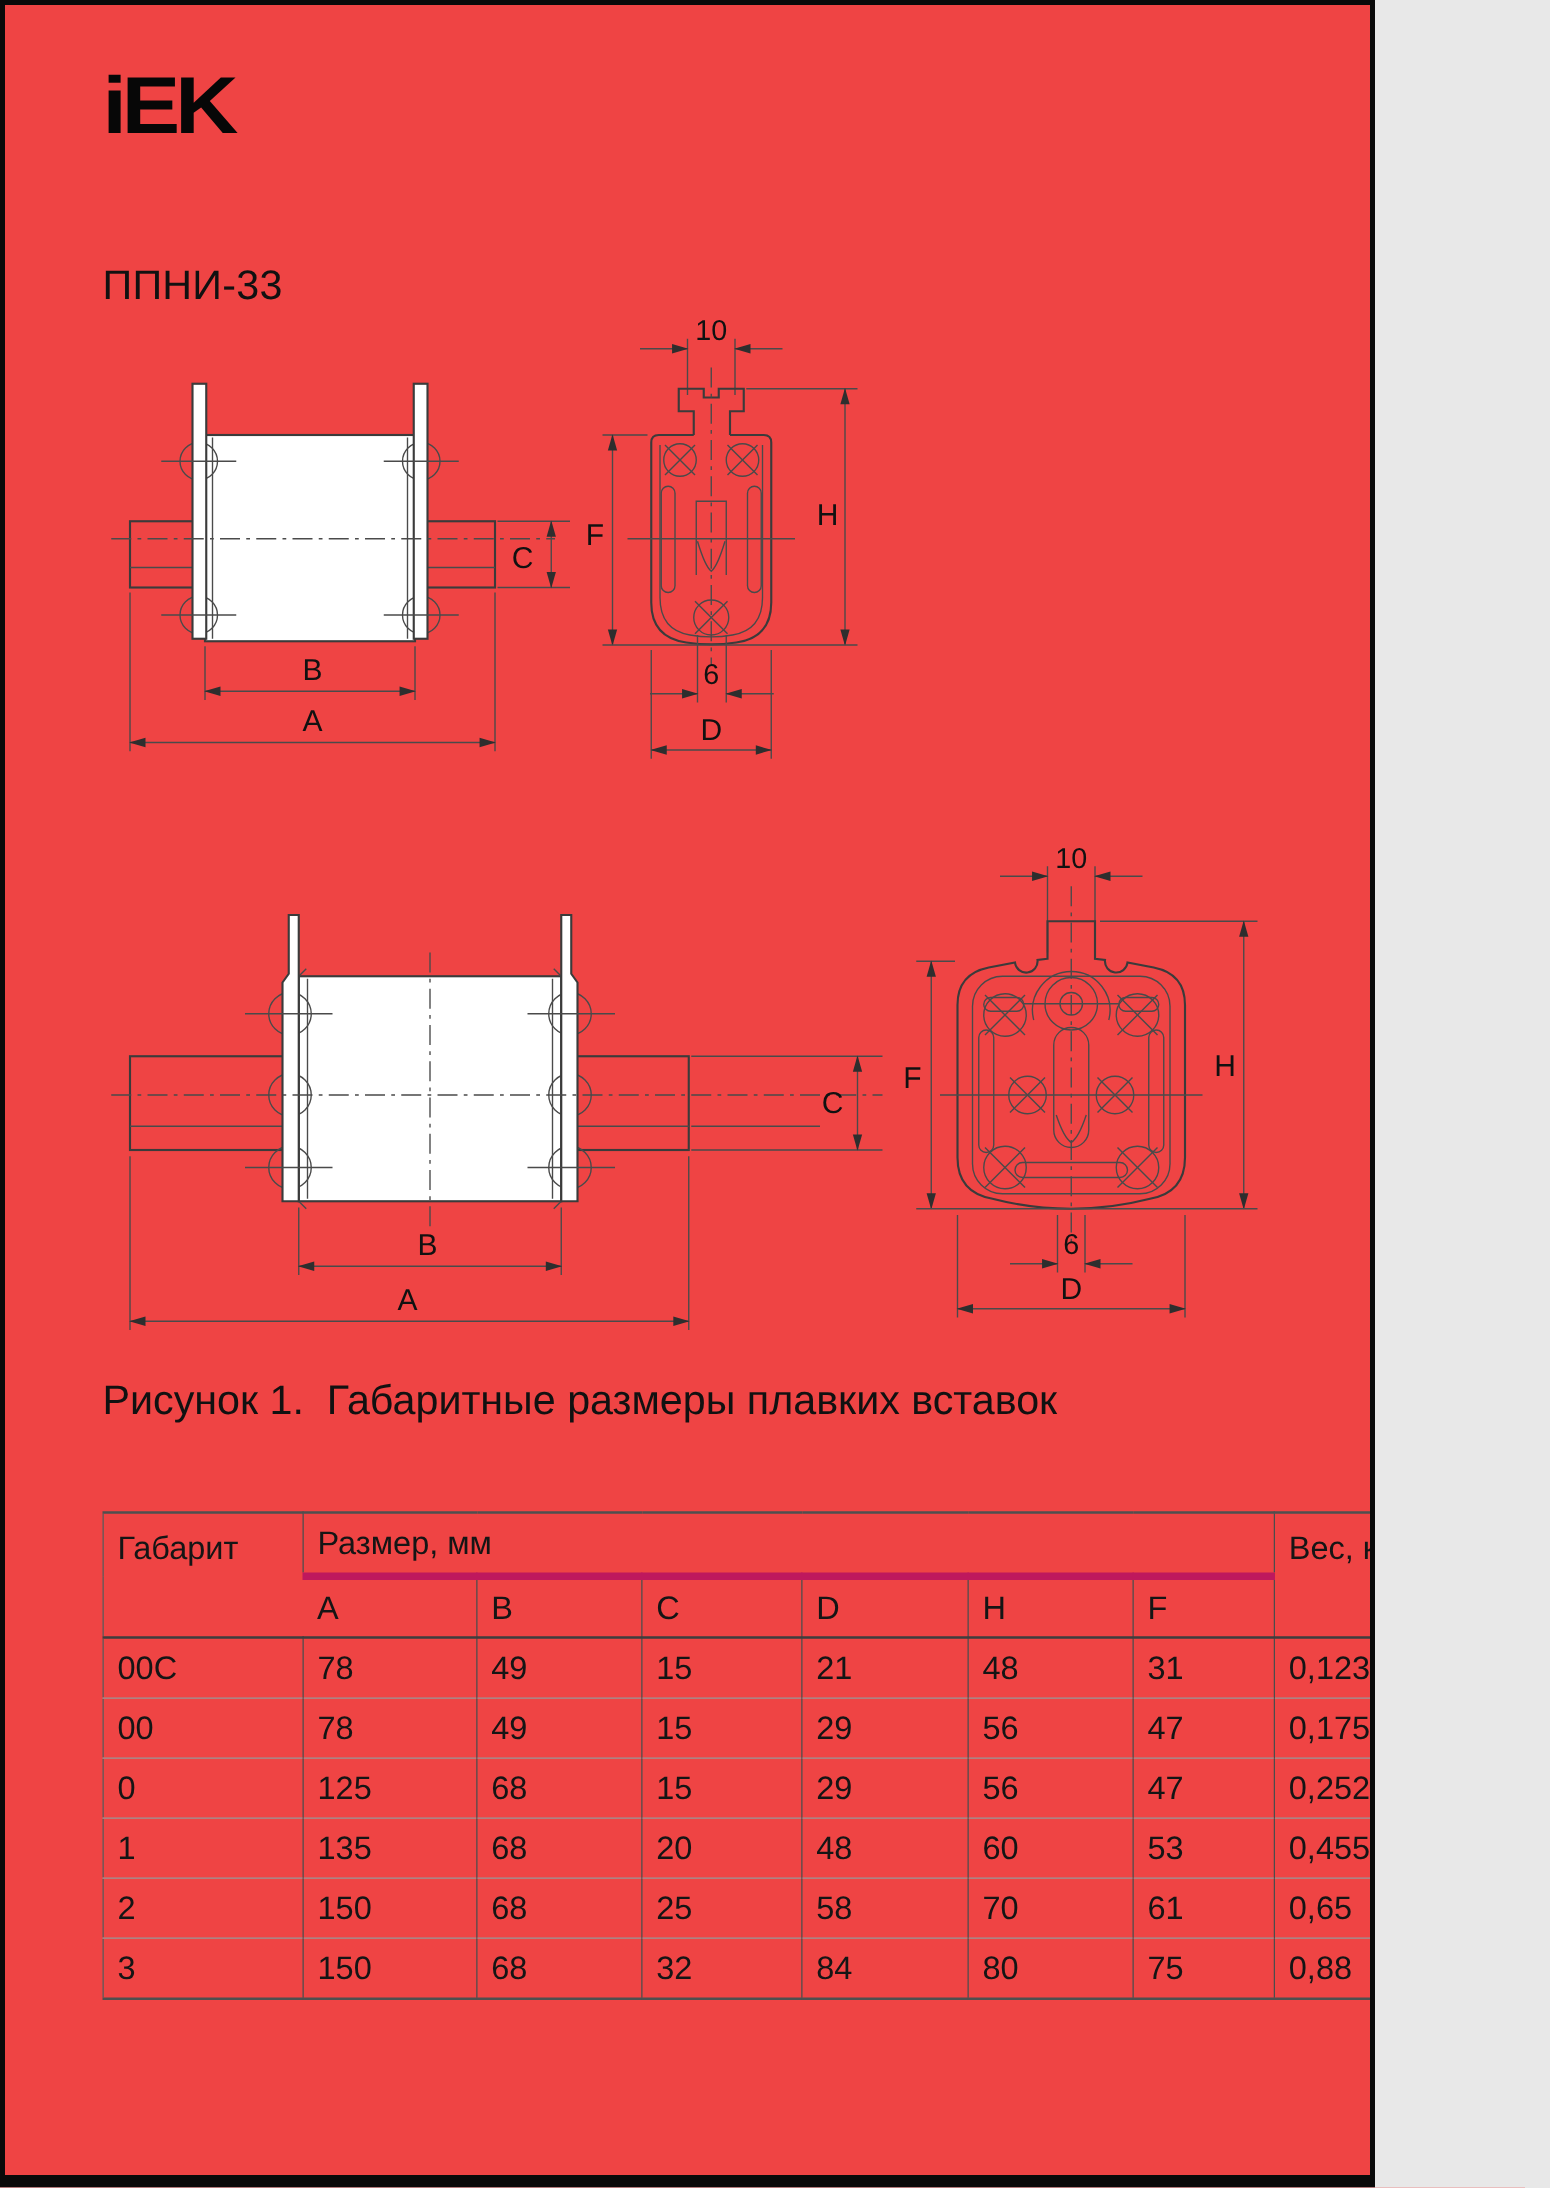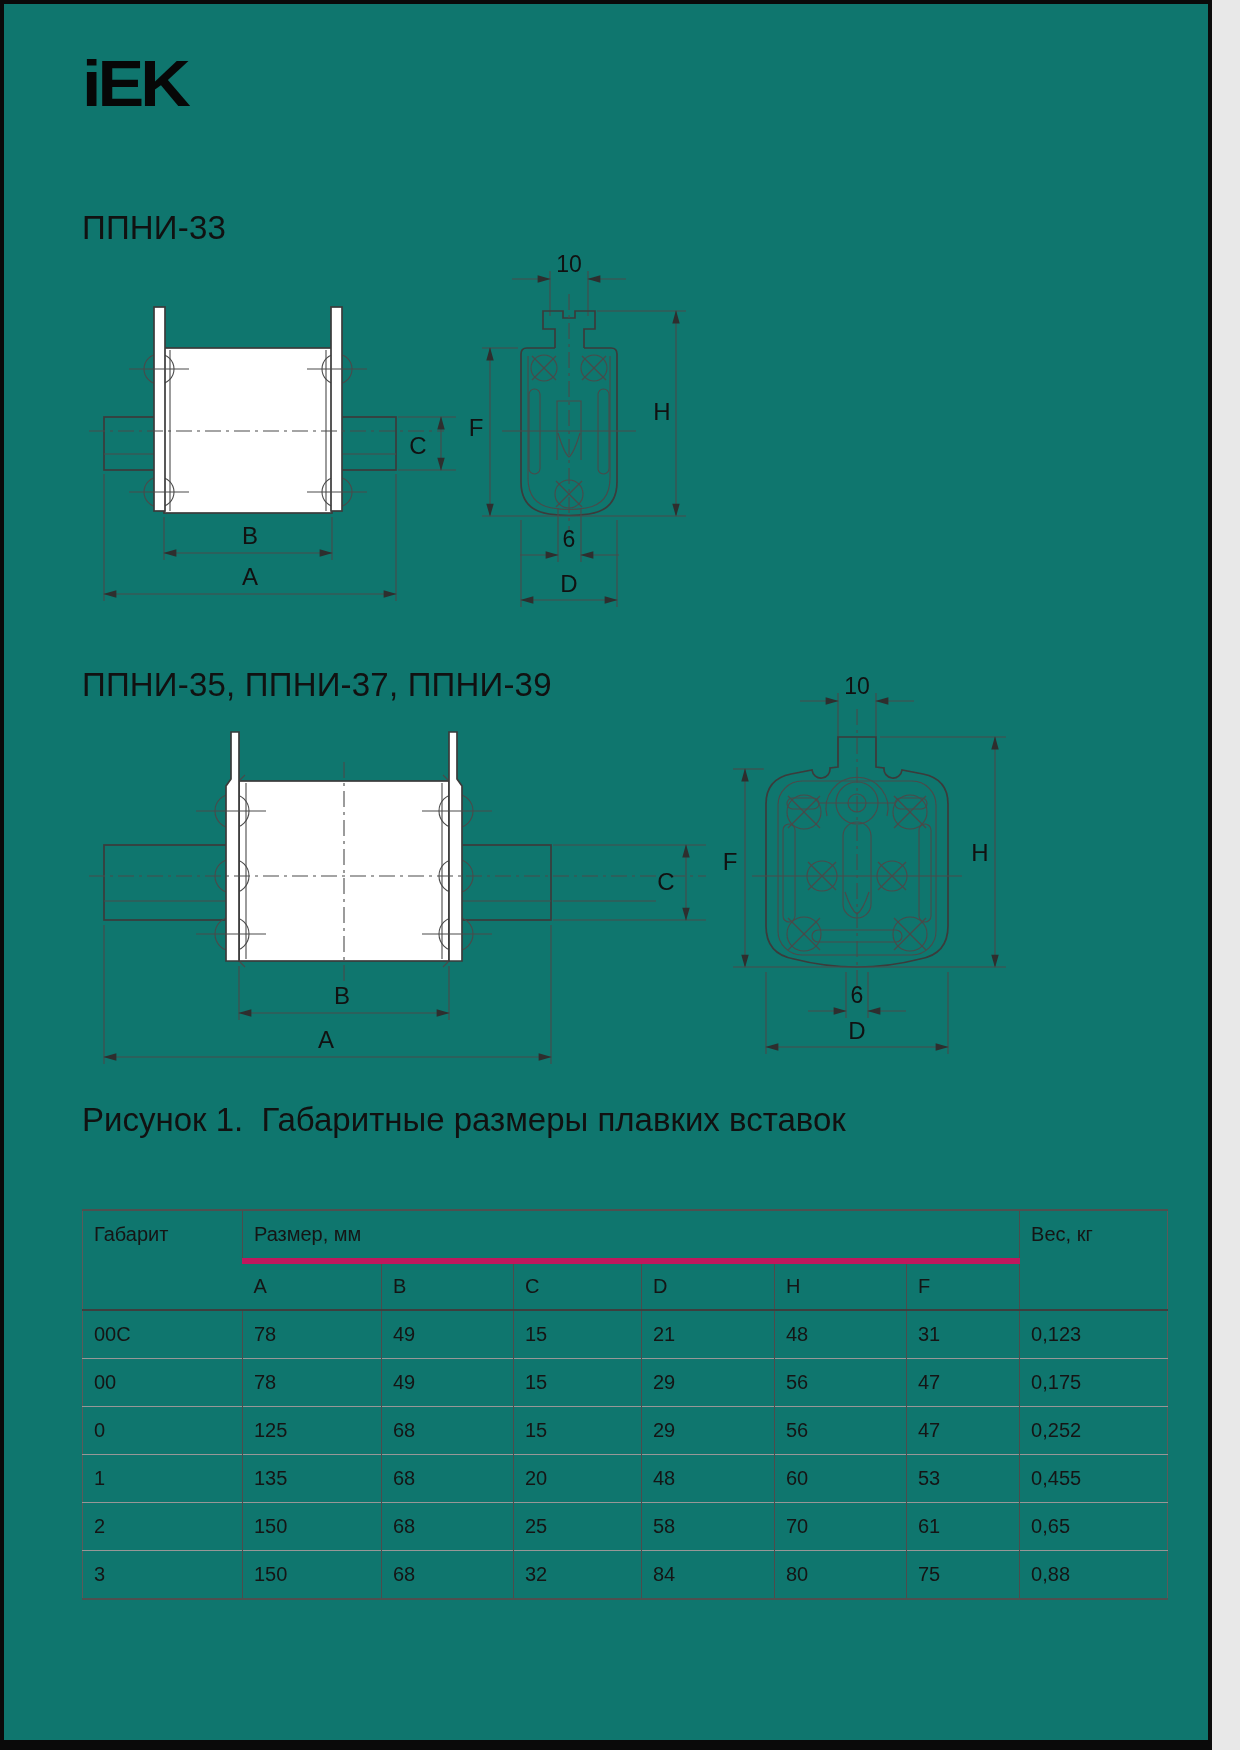--- a/index.html
+++ b/index.html
@@ -1,20 +1,20 @@
 <!DOCTYPE html>
 <html><head>
 <meta charset="utf-8">
 <style>
   html,body{margin:0;padding:0;background:#e8e8e8;}
   .page{
     position:relative;
-    width:1212px;height:1750px;
+    width:1100px;height:1750px;
     box-sizing:border-box;
-    background:#0f766e;
+    background:#ef4444;
     border:4px solid #0a0a0a;
     border-bottom-width:10px;
     font-family:"Liberation Sans", sans-serif;
     color:#1a1a1a;
     overflow:hidden;
   }
   .logo{
     position:absolute;left:78px;top:48px;
     font-size:70px;font-weight:bold;letter-spacing:-4px;
     color:#070707;line-height:1;
@@ -35,21 +35,21 @@
   svg .outline-f{stroke:#3b3b3b;stroke-width:1.7;fill:#fff;}
   svg .thin{stroke:#4a4a4a;stroke-width:1.1;fill:none;}
   svg .cline{stroke:#4a4a4a;stroke-width:1.1;fill:none;stroke-dasharray:16 5 3 5;}
   svg text{fill:#111;font-family:"Liberation Sans",sans-serif;}
   .dimL{font-size:24px;text-anchor:middle;}
   .dimN{font-size:23px;text-anchor:middle;}
   table.dims{
     position:absolute;left:78px;top:1205px;
     width:1085px;table-layout:fixed;
     border-collapse:collapse;
-    font-size:20px;color:#151515;
+    font-size:26px;color:#151515;
     border-top:2.5px solid #4f4f4f;
     border-bottom:2.5px solid #4f4f4f;
     border-left:1.4px solid #5a5a5a;
     border-right:1.4px solid #5a5a5a;
   }
   table.dims th, table.dims td{
     font-weight:normal;text-align:left;
     padding:0 4px 0 11px;height:47px;vertical-align:middle;
   }
   table.dims th+th, table.dims td+td{border-left:1.5px solid #4c4c4c;}
@@ -60,21 +60,20 @@
   table.dims tbody tr+tr td{border-top:1.6px solid #979797;}
 </style>
 </head>
 <body>
 
 <div class="page">
 
   <div class="logo">iEK</div>
 
   <div class="dwg-title t1">ППНИ-33</div>
-  <div class="dwg-title t2">ППНИ-35, ППНИ-37, ППНИ-39</div>
   <div class="caption">Рисунок 1.  Габаритные размеры плавких вставок</div>
 
   <svg class="drawings" width="1240" height="1160" viewBox="0 0 1240 1160">
     <defs>
       <marker id="arr" viewBox="0 0 12 8" refX="11" refY="4" markerWidth="17" markerHeight="9" markerUnits="userSpaceOnUse" orient="auto-start-reverse">
         <path d="M0,0.7 L11.6,4 L0,7.3 Z" fill="#2e2e2e"></path>
       </marker>
       <g id="xc17" stroke="#4a4a4a" stroke-width="1.1" fill="none">
         <circle r="17"></circle>
           <line x1="-16" y1="-16" x2="16" y2="16"></line>

